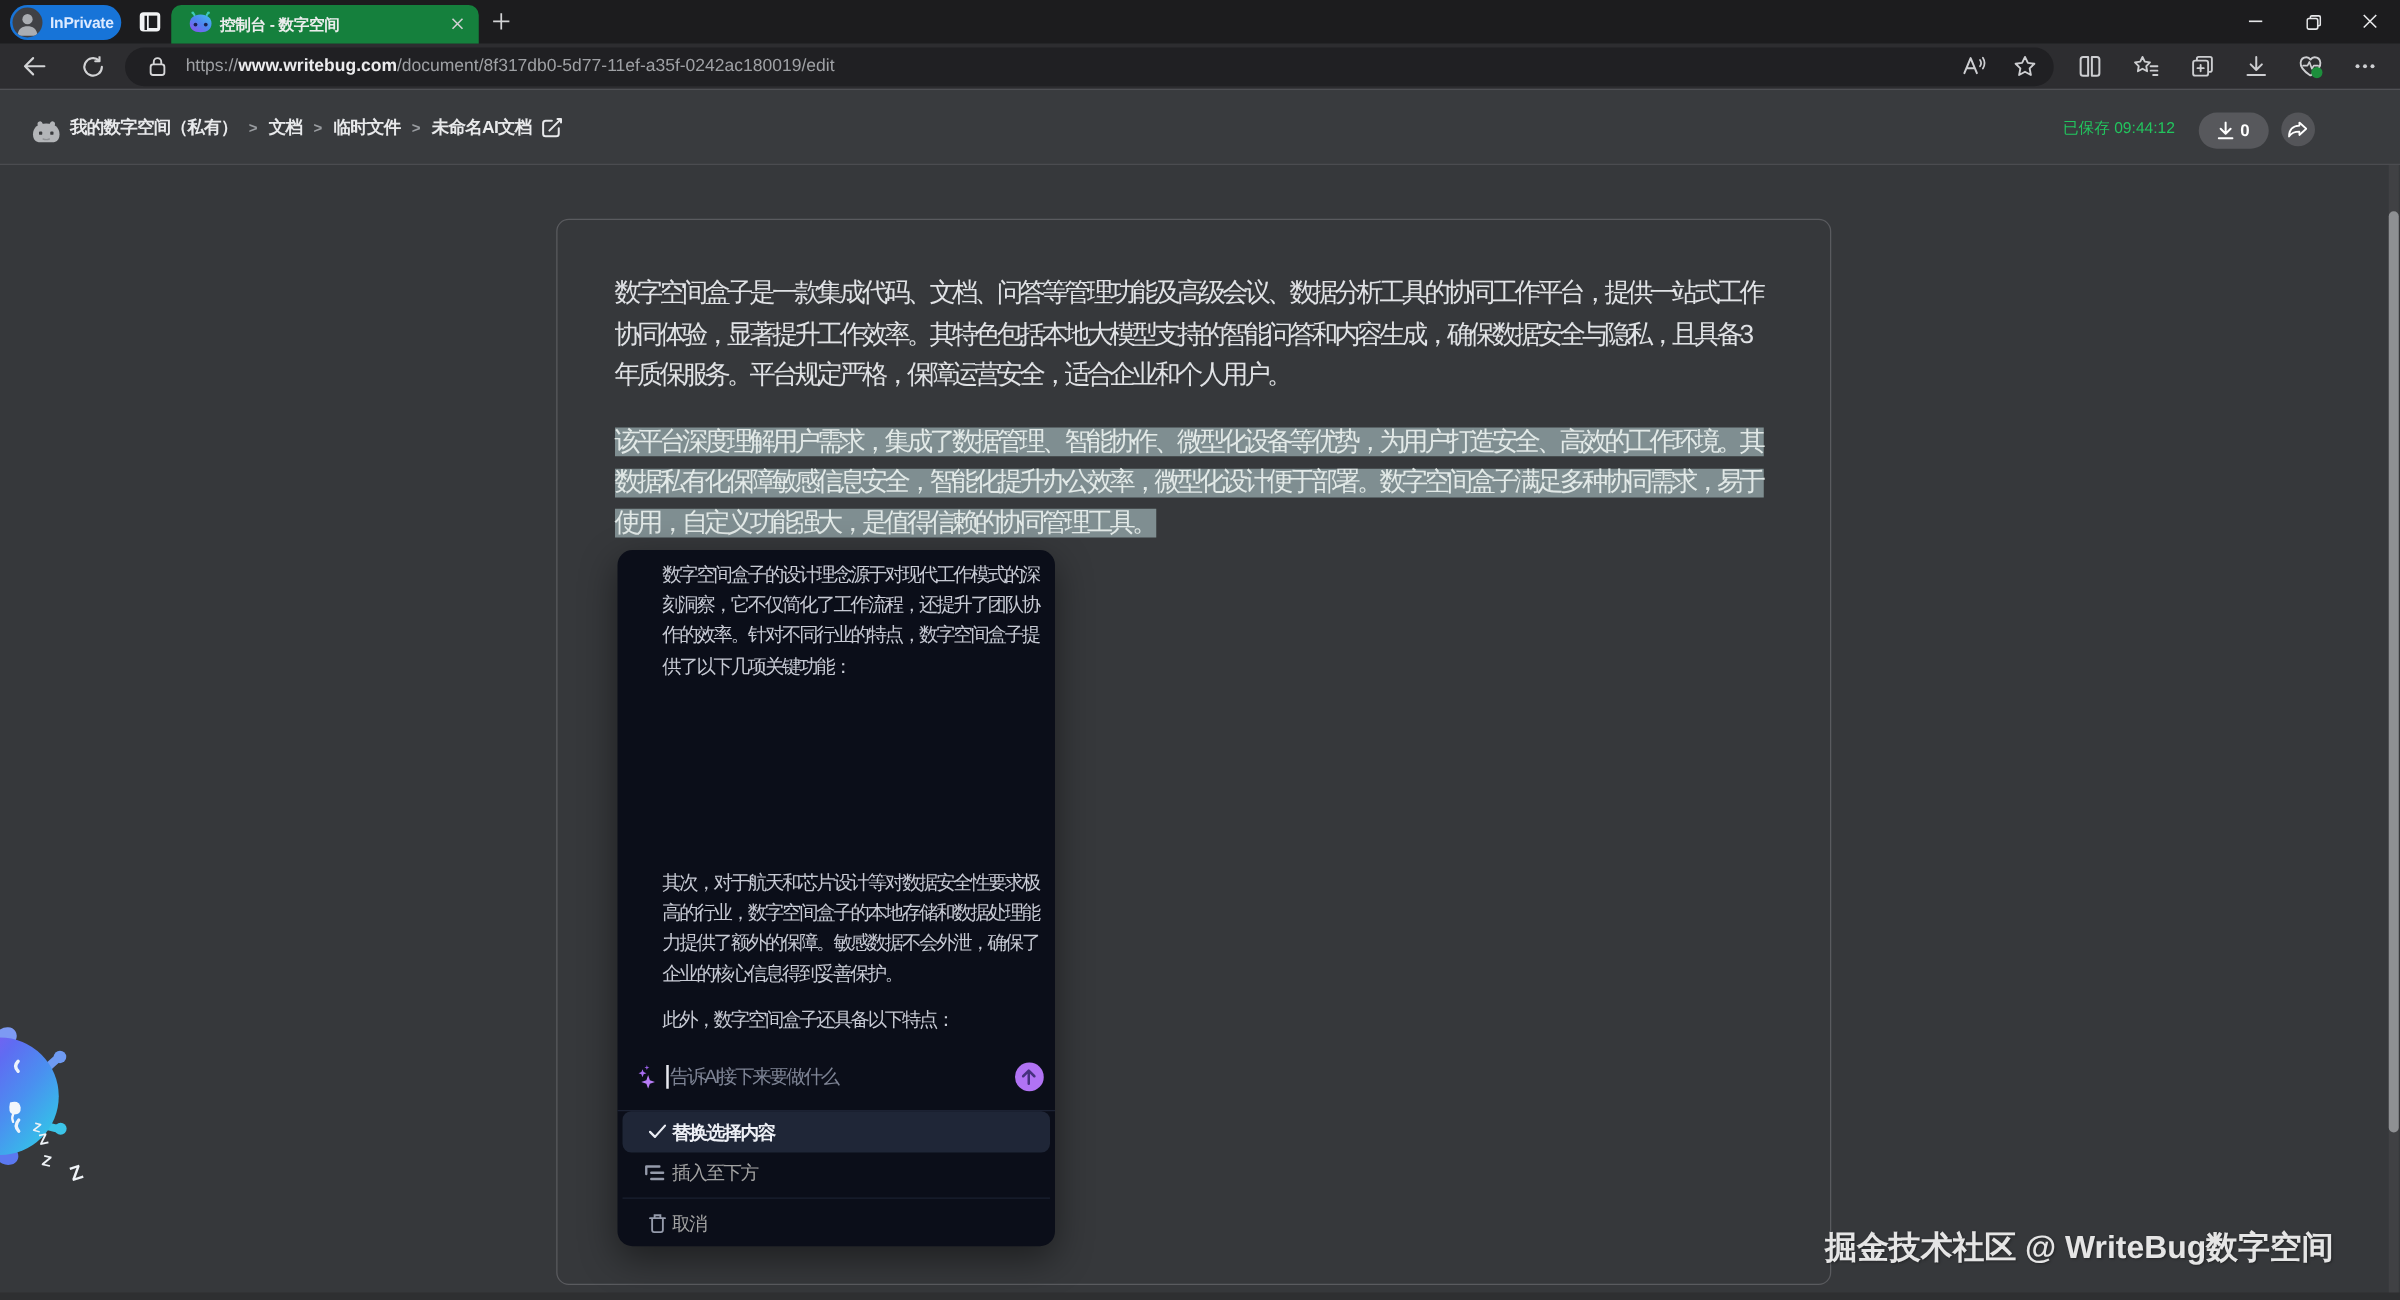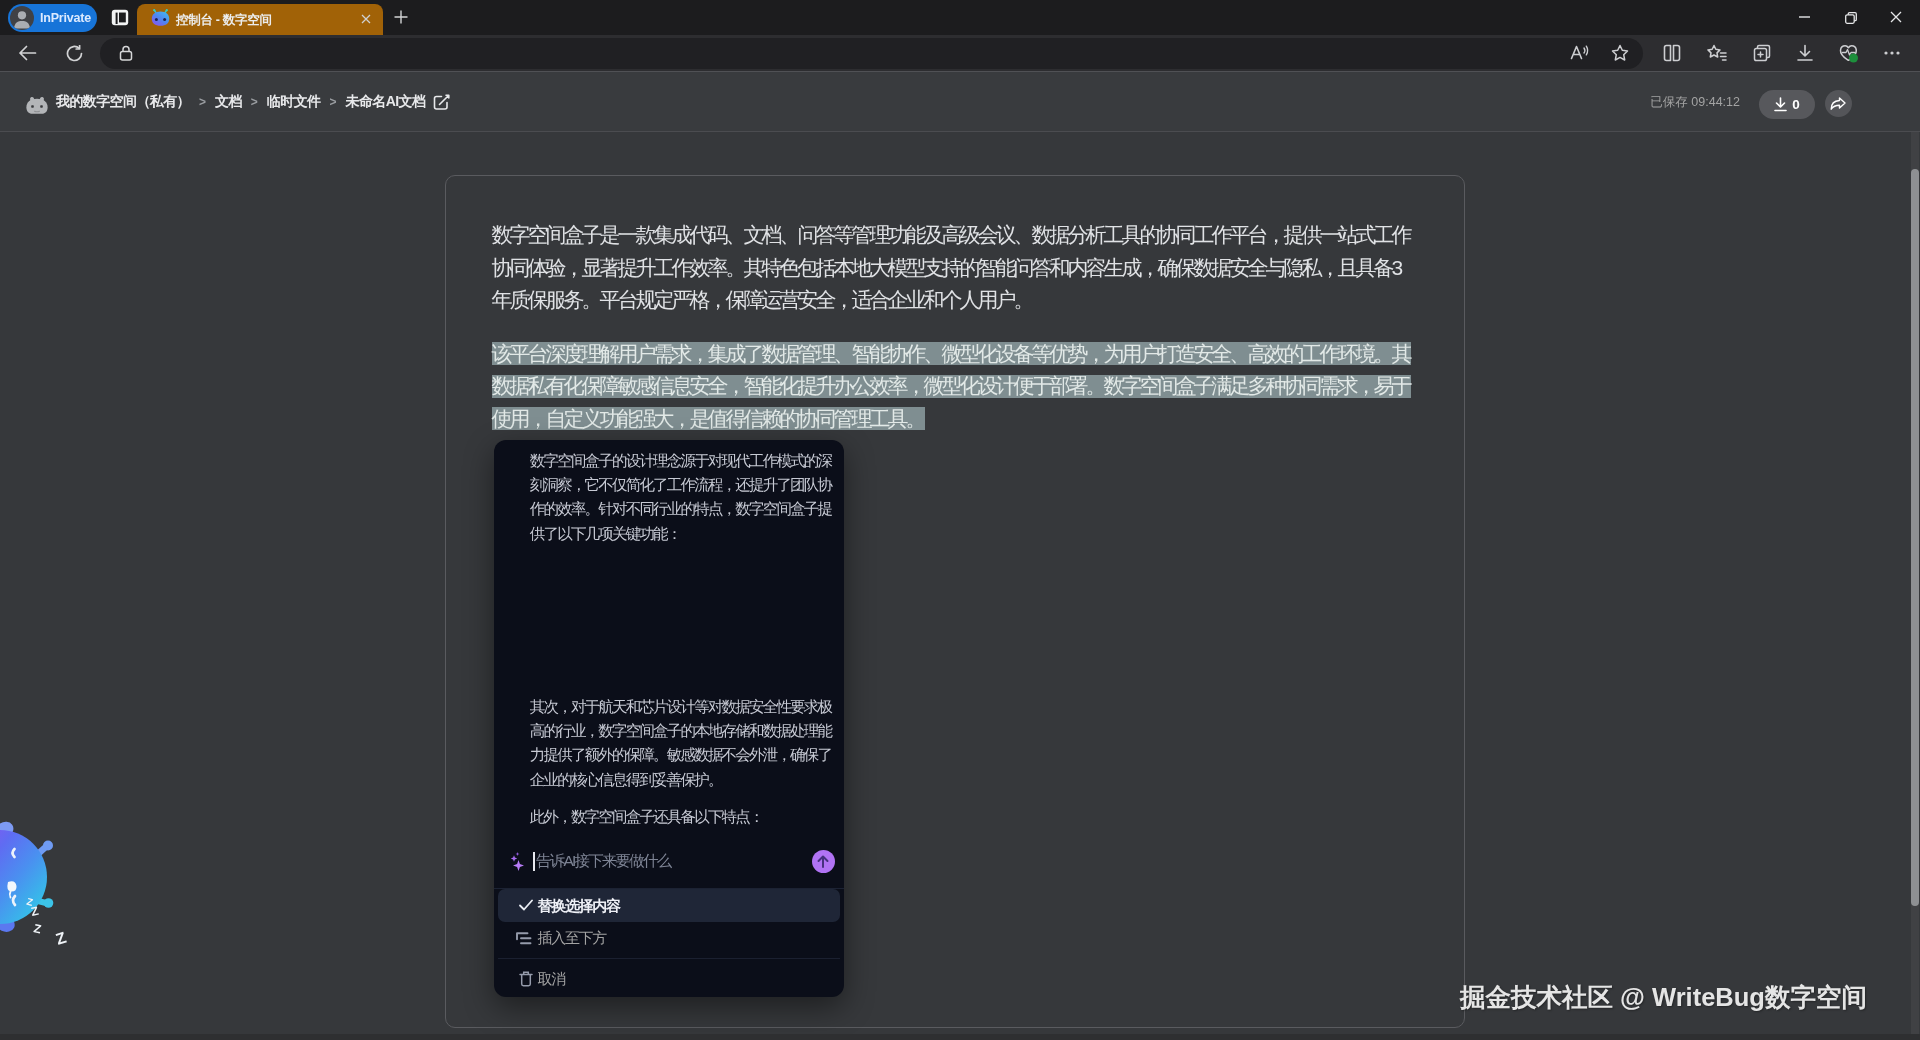--- a/index.html
+++ b/index.html
@@ -3,32 +3,32 @@
 <meta charset="utf-8">
 <style>
 *{margin:0;padding:0;box-sizing:border-box;}
 html,body{width:1920px;height:1040px;overflow:hidden;background:#36383b;font-family:"Liberation Sans",sans-serif;}
 #stage{position:relative;width:1608px;height:1040px;padding-left:26px;}
 .abs{position:absolute;}
 
 #titlebar{position:absolute;left:0;top:0;width:1920px;height:35px;background:#1c1c1e;}
 #pill{position:absolute;left:8px;top:3.5px;width:89px;height:28px;border-radius:14px;background:#1774d8;color:#dceaff;font-size:12.5px;letter-spacing:-0.2px;font-weight:bold;line-height:28px;padding-left:32px;}
 #avatar{position:absolute;left:10px;top:5.5px;width:24px;height:24px;border-radius:50%;background:#404145;overflow:hidden;}
-#tab{position:absolute;left:137px;top:4px;width:246px;height:31px;background:#a16207;border-radius:8px 8px 0 0;}
+#tab{position:absolute;left:137px;top:4px;width:246px;height:31px;background:#15803d;border-radius:8px 8px 0 0;}
 .tabtitle{position:absolute;left:39px;top:8px;font-size:12.5px;letter-spacing:-0.3px;color:#eceded;font-weight:bold;}
 
 #toolbar{position:absolute;left:0;top:35px;width:1920px;height:36px;background:#2d2d30;}
 #urlpill{position:absolute;left:100px;top:2.5px;width:1543px;height:31px;border-radius:16px;background:#202023;}
 #urltext{position:absolute;left:148.5px;top:9px;font-size:14px;color:#9fa1a5;white-space:nowrap;}
 #urltext b{color:#ececee;font-weight:bold;}
 
 #crumb{position:absolute;left:0;top:71px;width:1920px;height:61px;background:#393b3e;border-top:1px solid #505155;border-bottom:1px solid #4b4c50;}
 #crumbtext{position:absolute;left:56px;top:0;height:60px;display:flex;align-items:center;font-size:14px;letter-spacing:-0.6px;color:#e8e9eb;font-weight:600;white-space:nowrap;}
 #crumbtext .sep{color:#9a9da1;font-size:12px;font-weight:bold;margin:0 9px;letter-spacing:0;}
-#saved{position:absolute;right:180px;top:0;height:60px;display:flex;align-items:center;font-size:12.5px;color:#a3a3a3;}
+#saved{position:absolute;right:180px;top:0;height:60px;display:flex;align-items:center;font-size:12.5px;color:#22c55e;}
 #dlpill{position:absolute;left:1759px;top:17.5px;width:56px;height:29px;border-radius:14.5px;background:#57585c;color:#fff;display:flex;align-items:center;justify-content:center;gap:5px;font-size:13.5px;font-weight:bold;}
 .circbtn{position:absolute;width:27px;height:27px;border-radius:50%;background:#545559;display:flex;align-items:center;justify-content:center;}
 
 #content{position:absolute;left:0;top:132px;width:1920px;height:908px;background:#36383b;}
 #card{position:absolute;left:444.5px;top:42.5px;width:1020px;height:853px;border:1px solid #5a5b5f;border-radius:10px;}
 .docp{position:absolute;left:491.5px;font-size:21px;letter-spacing:-3px;line-height:32.5px;color:#e0e2e5;white-space:nowrap;font-weight:500;}
 .bar{position:absolute;background:#7f8e91;}
 
 #panel{position:absolute;left:494px;top:307.5px;width:350px;height:557px;border-radius:12px;background:#0b0e19;box-shadow:0 10px 30px rgba(0,0,0,0.45);}
 .pp{position:absolute;left:15.8px;font-size:15.5px;letter-spacing:-1.8px;line-height:24.35px;color:#c7cad4;white-space:nowrap;margin-left:20px;}
@@ -101,20 +101,21 @@
       </svg>
     <svg class="abs" style="left:66px;top:10px;" width="17" height="17" viewBox="0 0 17 17">
         <path d="M15.5 8.5 A7 7 0 1 1 13.2 3.3" fill="none" stroke="#d2d3d5" stroke-width="1.7" stroke-linecap="round"></path>
         <path d="M13.6 0.5 L13.6 4 L10.2 4" fill="none" stroke="#d2d3d5" stroke-width="1.7" stroke-linecap="round" stroke-linejoin="round"></path>
       </svg>
     <div id="urlpill"></div>
     <svg class="abs" style="left:119px;top:10px;" width="14" height="16" viewBox="0 0 14 16">
         <rect x="1.5" y="6.5" width="11" height="8.5" rx="2" fill="none" stroke="#d5d6d8" stroke-width="1.5"></rect>
         <path d="M4 6.5 L4 4.5 A3 3 0 0 1 10 4.5 L10 6.5" fill="none" stroke="#d5d6d8" stroke-width="1.5"></path>
       </svg>
+    <div id="urltext">https://<b>www.writebug.com</b>/document/8f317db0-5d77-11ef-a35f-0242ac180019/edit</div>
     <g></g>
     <svg class="abs" style="left:1570px;top:9px;" width="20" height="18" viewBox="0 0 20 18">
         <path d="M1.5 14.5 L6.5 2.5 L11.5 14.5 M3.2 10.5 L9.8 10.5" fill="none" stroke="#cdced1" stroke-width="1.6" stroke-linecap="round" stroke-linejoin="round"></path>
         <path d="M14 4 Q15.8 6.5 14 9" fill="none" stroke="#cdced1" stroke-width="1.4" stroke-linecap="round"></path>
         <path d="M16.3 2.2 Q19 6.5 16.3 10.8" fill="none" stroke="#cdced1" stroke-width="1.4" stroke-linecap="round"></path>
       </svg>
     <svg class="abs" style="left:1611px;top:9px;" width="18" height="18" viewBox="0 0 18 18">
         <path d="M9 1.5 L11.3 6.3 L16.5 7 L12.7 10.7 L13.7 16 L9 13.4 L4.3 16 L5.3 10.7 L1.5 7 L6.7 6.3 Z" fill="none" stroke="#cdced1" stroke-width="1.5" stroke-linejoin="round"></path>
       </svg>
     <svg class="abs" style="left:1663px;top:9px;" width="18" height="18" viewBox="0 0 18 18">

